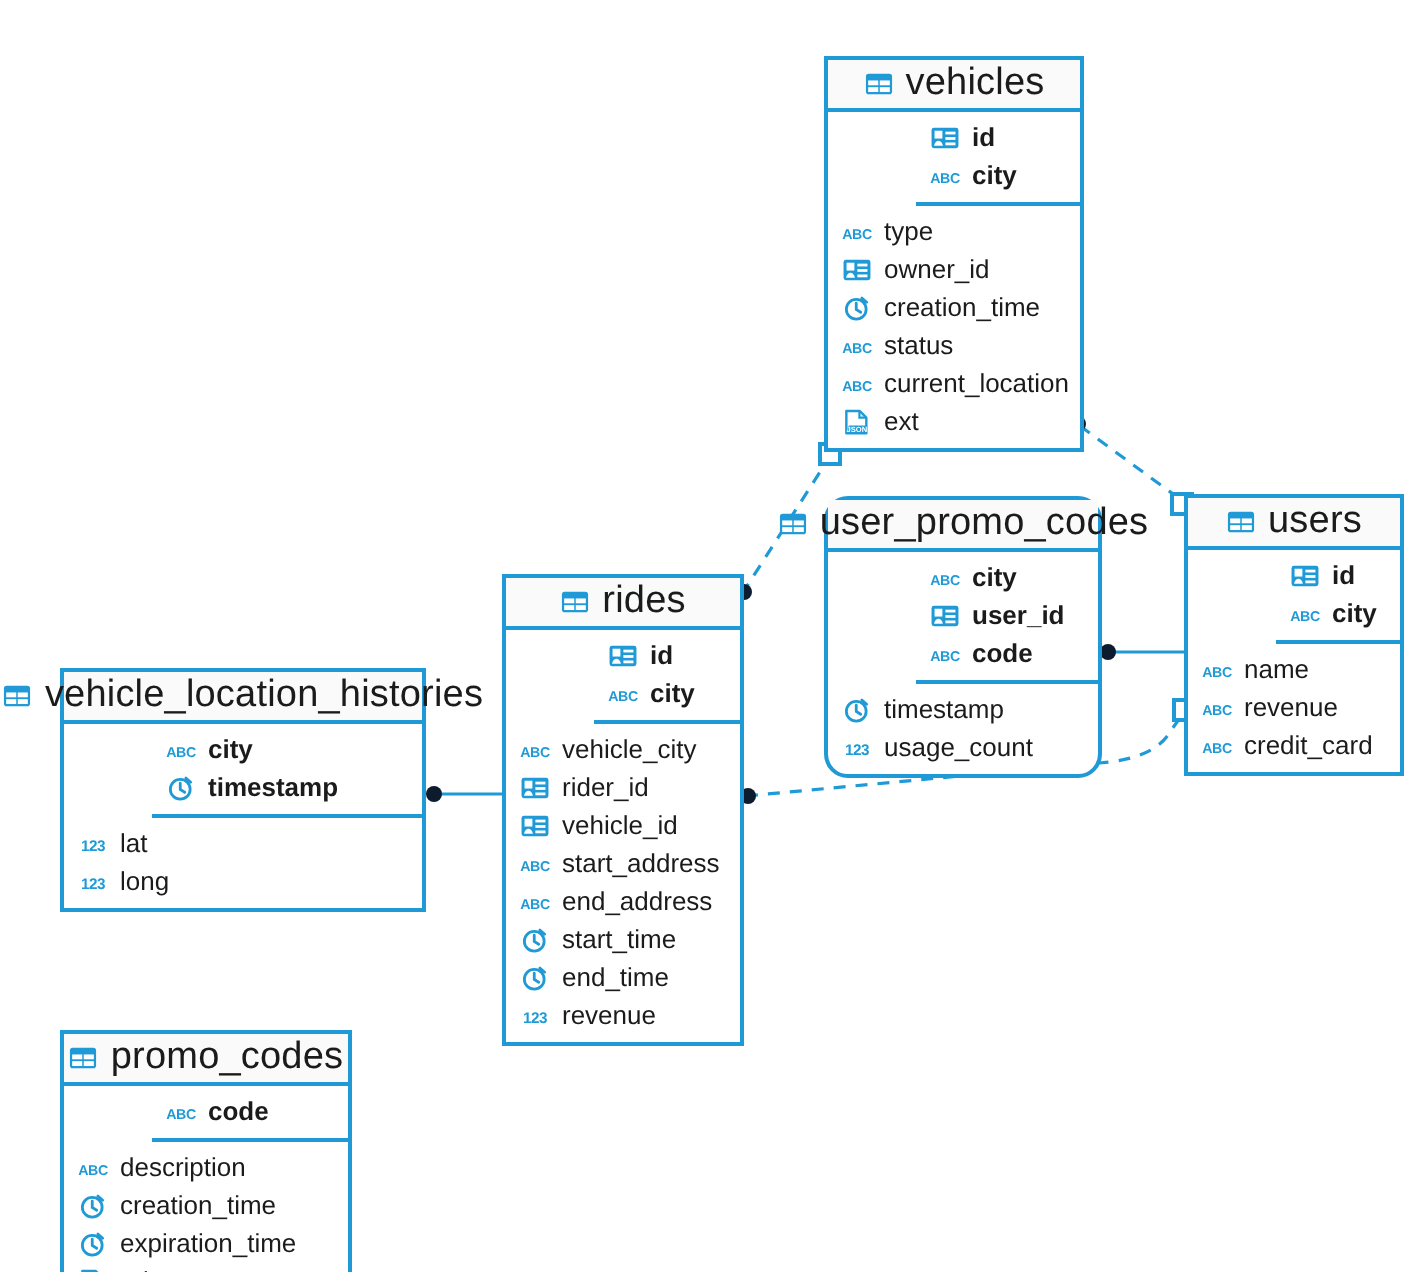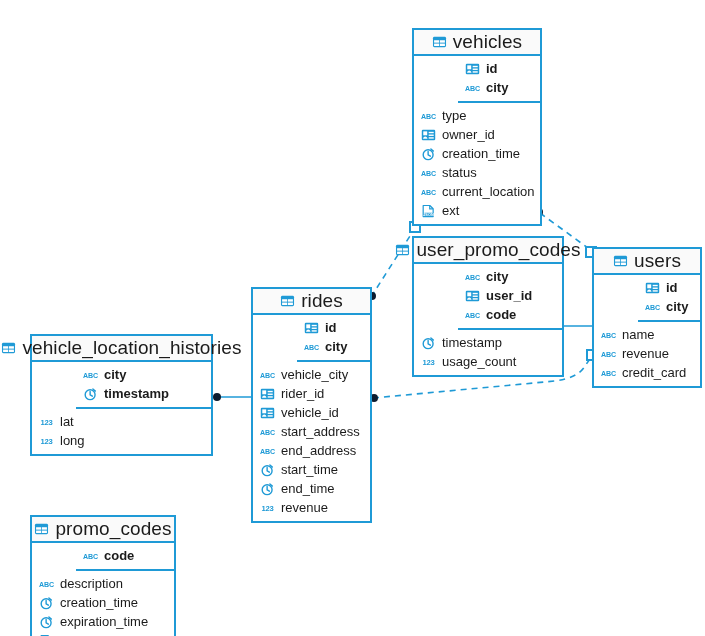--- a/index.html
+++ b/index.html
@@ -141,21 +141,21 @@
           <svg class="ic" viewBox="0 0 16 15">
             <path d="M2.3 1.6h7.1l3.6 3.5v8.4H2.3z" fill="#fff" stroke="#1f9ad6" stroke-width="1.3" stroke-linejoin="round"></path>
             <path d="M9.3 1.8v3.4h3.5" fill="none" stroke="#1f9ad6" stroke-width="1.2"></path>
             <rect x="3.3" y="9.4" width="9.3" height="4.2" rx="0.6" fill="#1f9ad6"></rect>
             <text x="7.95" y="12.9" text-anchor="middle" font-family="Liberation Sans, sans-serif" font-size="4.1" font-weight="bold" fill="#fff">JSON</text>
           </svg>
           <span class="cname">ext</span>
         </div>
       </div>
     </div>
-    <div class="table" id="tbl-user_promo_codes" style="left: 412px; top: 236px; width: 152px;">
+    <div class="table" id="tbl-user_promo_codes" style="left: 412px; top: 248px; width: 139px; border-radius: 12px;">
       <div class="thead">
         <svg class="ic" viewBox="0 0 16 15">
           <rect x="1" y="2" width="14" height="11" rx="1.5" fill="#1f9ad6"></rect>
           <rect x="2.2" y="5.6" width="5.4" height="2.6" fill="#fff"></rect>
           <rect x="8.4" y="5.6" width="5.4" height="2.6" fill="#fff"></rect>
           <rect x="2.2" y="9.2" width="5.4" height="2.6" fill="#fff"></rect>
           <rect x="8.4" y="9.2" width="5.4" height="2.6" fill="#fff"></rect>
         </svg>
         <span class="tname">user_promo_codes</span>
       </div>

